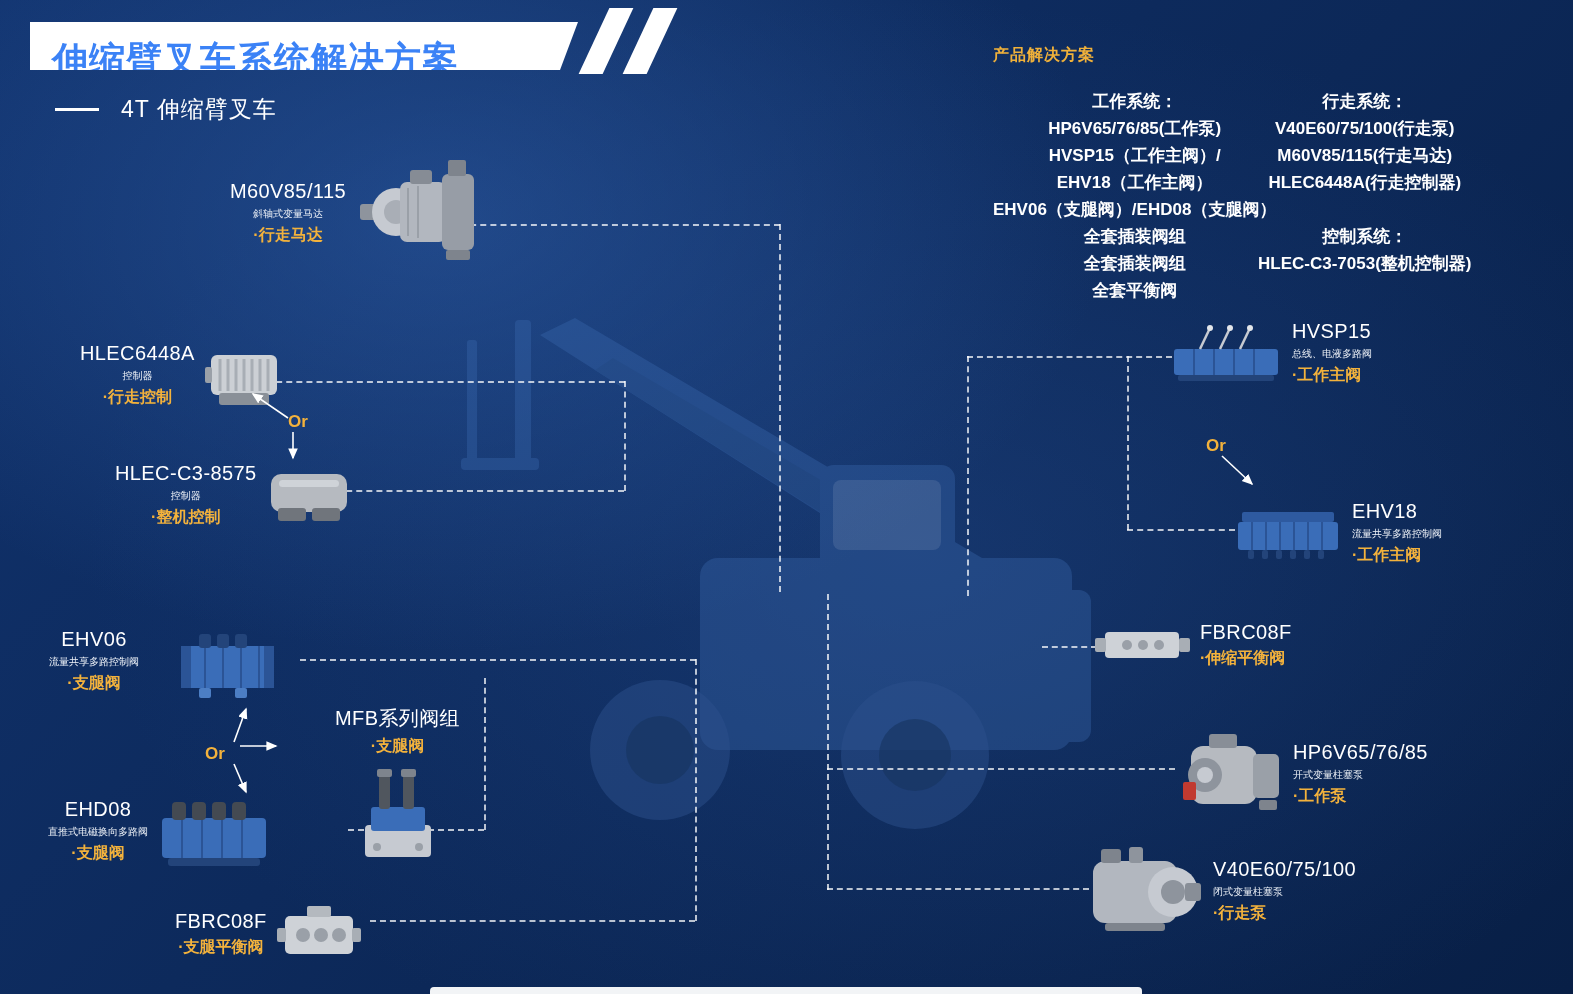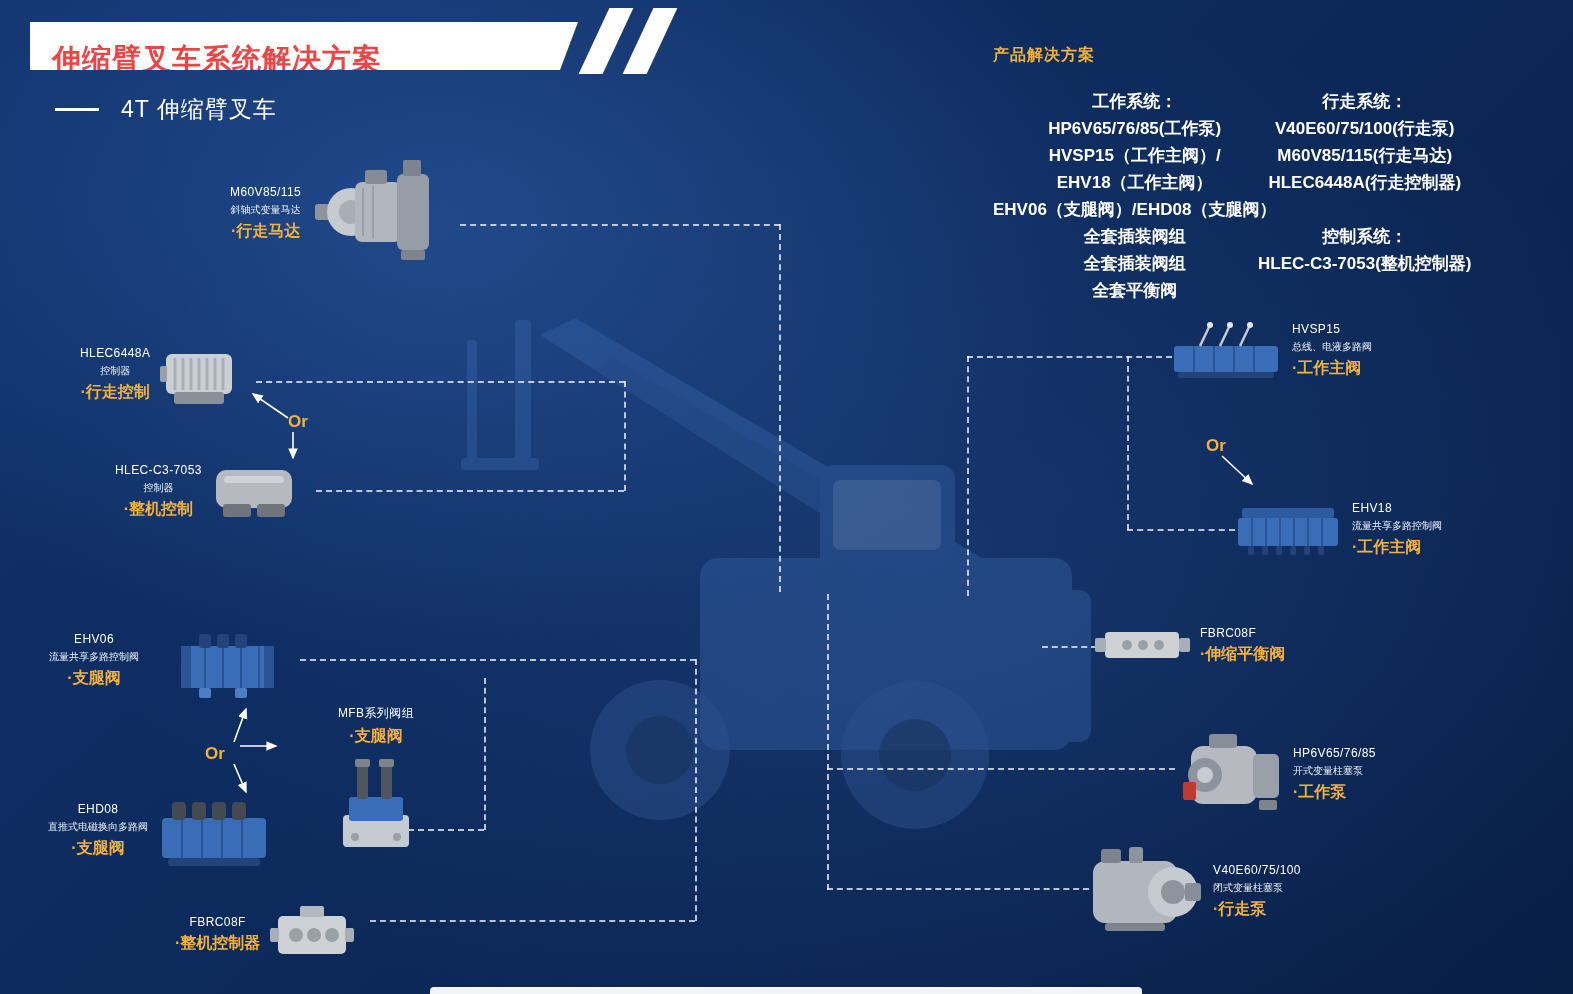--- a/index.html
+++ b/index.html
@@ -8,42 +8,42 @@
     position: relative; width: 1573px; height: 994px; overflow: hidden;
     background:
       radial-gradient(950px 620px at 28% 22%, rgba(47,94,168,0.55), rgba(47,94,168,0) 70%),
       radial-gradient(1150px 760px at 58% 55%, rgba(40,82,152,0.35), rgba(40,82,152,0) 72%),
       linear-gradient(135deg, #11336e 0%, #0d2a5c 45%, #081f46 100%);
   }
   
   .banner { position: absolute; left: 30px; top: 22px; width: 548px; height: 48px; background: #ffffff;
             display: flex; align-items: center; padding-left: 22px;
             clip-path: polygon(0 0, 100% 0, calc(100% - 18px) 100%, 0 100%); z-index: 8; }
-  .banner-title { color: #ef4444; font-size: 29px; font-weight: bold; letter-spacing: 1px; margin-top: 28px; }
+  .banner-title { color: #3b82f6; font-size: 36px; font-weight: bold; letter-spacing: 1px; margin-top: 28px; }
   .stripe { position: absolute; top: 8px; height: 66px; width: 24px; background: #ffffff; transform: skewX(-25deg); z-index: 8; }
   .stripe.s1 { left: 594px; } .stripe.s2 { left: 638px; }
   .subtitle { position: absolute; left: 55px; top: 94px; display: flex; align-items: center; gap: 22px; z-index: 8; }
   .subtitle-dash { width: 44px; height: 3px; background: #ffffff; }
   .subtitle-text { color: #ffffff; font-size: 23px; letter-spacing: 1px; }
   
   .sol-heading { position: absolute; left: 993px; top: 45px; color: #f0b13a; font-size: 16px; font-weight: bold; letter-spacing: 1px; z-index: 8; }
   .sol-col { position: absolute; z-index: 8; }
   .sol-line { color: #ffffff; font-size: 17px; font-weight: bold; line-height: 27px; white-space: nowrap; text-align: center; }
   .sol-gap { height: 27px; }
   
   .machine { position: absolute; left: 445px; top: 290px; z-index: 1; }
   
   .dash-h { position: absolute; height: 0; border-top: 2px dashed rgba(255,255,255,0.72); z-index: 2; }
   .dash-v { position: absolute; width: 0; border-left: 2px dashed rgba(255,255,255,0.72); z-index: 2; }
   
   .comp { position: absolute; display: flex; align-items: center; gap: 10px; z-index: 5; }
   .comp-text { display: flex; flex-direction: column; gap: 4px; }
   .comp-text.center { align-items: center; text-align: center; }
   .comp-text.left { align-items: flex-start; text-align: left; }
-  .comp-name { color: #ffffff; font-size: 12px; letter-spacing: 0.4px; white-space: nowrap; }
+  .comp-name { color: #ffffff; font-size: 20px; letter-spacing: 0.4px; white-space: nowrap; }
   .comp-desc { color: #eef2f8; font-size: 10px; white-space: nowrap; }
   .comp-tag { color: #f3b23c; font-size: 16px; font-weight: bold; white-space: nowrap; }
   .comp-img { flex: none; line-height: 0; }
   .or { position: absolute; color: #f3b23c; font-weight: bold; font-size: 17px; z-index: 6; }
   .arrow { position: absolute; z-index: 6; }
   .footer-strip { position: absolute; left: 430px; top: 987px; width: 712px; height: 7px;
                   background: rgba(255,255,255,0.95); border-radius: 4px 4px 0 0; z-index: 8; }
 </style>
 </head>
 <body>
@@ -183,21 +183,21 @@
     <defs>
         <marker id="ah2" markerWidth="8" markerHeight="8" refX="6" refY="3" orient="auto">
           <path d="M0,0 L7,3 L0,6 Z" fill="#fff"></path>
         </marker>
       </defs>
     <line x1="10" y1="2" x2="10" y2="28" stroke="#fff" stroke-width="1.6" marker-end="url(#ah2)"></line>
   </svg>
 
   <div class="comp" style="left:115px; top:462px;">
     <div class="comp-text center">
-      <div class="comp-name">HLEC-C3-7053</div>
+      <div class="comp-name">HLEC-C3-8575</div>
       <div class="comp-desc">控制器</div>
       <div class="comp-tag">·整机控制</div>
     </div>
     <div class="comp-img">
       <svg width="84" height="58" viewBox="0 0 84 58">
         <rect x="4" y="8" width="76" height="38" rx="10" fill="#b6bac0"></rect>
         <rect x="12" y="14" width="60" height="7" rx="3.5" fill="#cfd3d8"></rect>
         <rect x="11" y="42" width="28" height="13" rx="3" fill="#70757c"></rect>
         <rect x="45" y="42" width="28" height="13" rx="3" fill="#70757c"></rect>
       </svg>
@@ -307,21 +307,21 @@
           <rect x="74" y="14" width="14" height="18" rx="4"></rect>
         </g>
         <rect x="10" y="70" width="92" height="8" rx="3" fill="#23447a"></rect>
       </svg>
     </div>
   </div>
 
   <div class="comp" style="left:175px; top:898px;">
     <div class="comp-text center">
       <div class="comp-name">FBRC08F</div>
-      <div class="comp-tag">·整机控制器</div>
+      <div class="comp-tag">·支腿平衡阀</div>
     </div>
     <div class="comp-img">
       <svg width="84" height="72" viewBox="0 0 84 72">
         <rect x="8" y="18" width="68" height="38" rx="5" fill="#ced2d7"></rect>
         <circle cx="26" cy="37" r="7" fill="#9aa0a8"></circle>
         <circle cx="44" cy="37" r="7" fill="#9aa0a8"></circle>
         <circle cx="62" cy="37" r="7" fill="#9aa0a8"></circle>
         <rect x="0" y="30" width="9" height="14" rx="2" fill="#a8aeb5"></rect>
         <rect x="75" y="30" width="9" height="14" rx="2" fill="#a8aeb5"></rect>
         <rect x="30" y="8" width="24" height="11" rx="2" fill="#b4b9bf"></rect>

